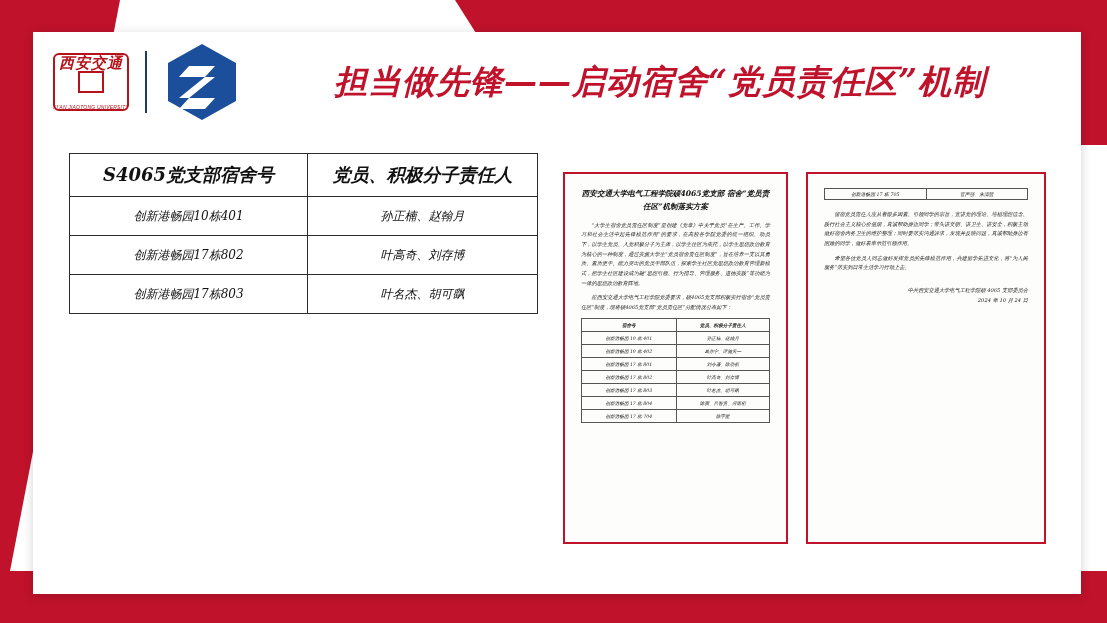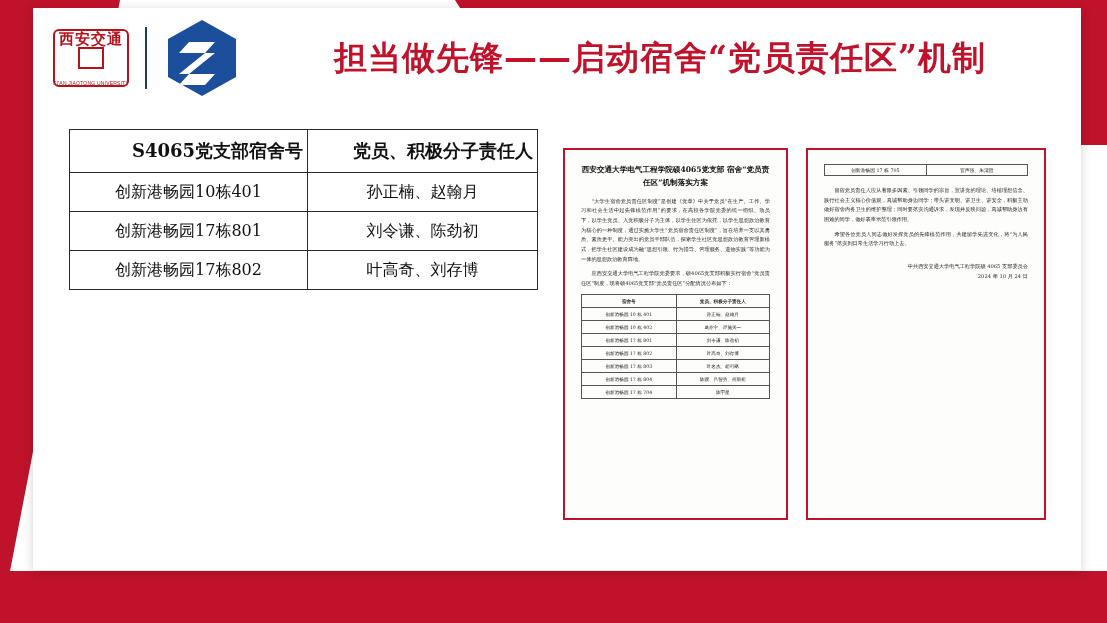--- a/index.html
+++ b/index.html
@@ -46,24 +46,25 @@
   
   .band-bottom {
     position: absolute;
     right: 0; bottom: 0;
     width: 1107px; height: 52px;
     background: #c0122b;
   }
   
   .card {
     position: absolute;
-    left: 33px; top: 8px;
+    left: 33px; top: 32px;
     width: 1048px; height: 562px;
     background: #ffffff;
     box-shadow: 0 2px 10px rgba(0,0,0,0.18);
+    font-style: italic;
   }
   
   .header {
     position: absolute;
     left: 0; top: 0;
     width: 1048px; height: 100px;
     display: flex;
     align-items: center;
   }
   .logo-seal {
@@ -139,30 +140,29 @@
   table.main {
     border-collapse: collapse;
     width: 468px;
     table-layout: fixed;
   }
   table.main th, table.main td {
     border: 1px solid #2b2b2b;
     height: 38px;
     text-align: center;
     font-family: "DejaVu Serif", serif;
-    font-size: 16px;
+    font-size: 12px;
     color: #111;
     padding: 0 4px;
     white-space: nowrap;
   }
   table.main th {
     font-weight: bold;
     font-size: 18px;
     height: 42px;
-    text-align: right;
   }
   table.main col.c1 { width: 238px; }
   table.main col.c2 { width: 230px; }
   
   .docs {
     position: absolute;
     left: 530px; top: 140px;
     width: 500px;
     height: 372px;
     display: flex;
@@ -270,26 +270,26 @@
             <th>S4065党支部宿舍号</th>
             <th>党员、积极分子责任人</th>
           </tr>
         </thead>
         <tbody>
           <tr>
             <td>创新港畅园10栋401</td>
             <td>孙正楠、赵翰月</td>
           </tr>
           <tr>
-            <td>创新港畅园17栋801</td>
-            <td>刘令谦、陈劲初</td>
+            <td>创新港畅园17栋802</td>
+            <td>叶高奇、刘存博</td>
           </tr>
           <tr>
-            <td>创新港畅园17栋802</td>
-            <td>叶高奇、刘存博</td>
+            <td>创新港畅园17栋803</td>
+            <td>叶名杰、胡可飖</td>
           </tr>
         </tbody>
       </table>
     </div>
 
     <div class="docs">
 
       <div class="doc left">
         <div class="doc-title">西安交通大学电气工程学院硕4065党支部
 宿舍“党员责任区”机制落实方案</div>

